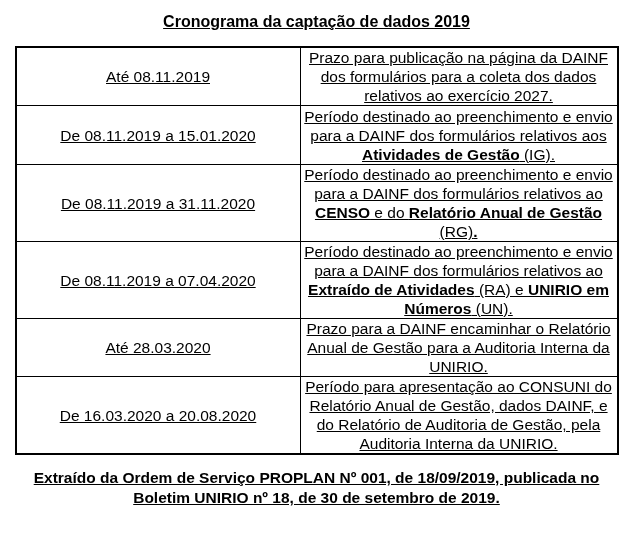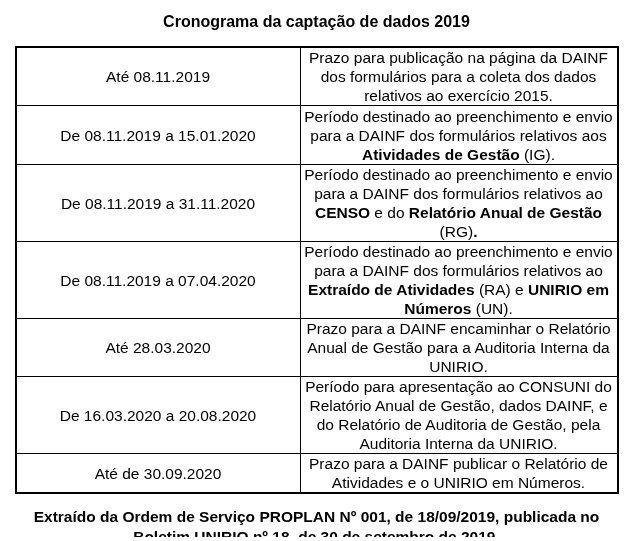--- a/index.html
+++ b/index.html
@@ -8,20 +8,21 @@
     background: #ffffff;
     color: #000000;
     font-family: "Liberation Sans", sans-serif;
   }
   .page {
     position: relative;
     width: 633px;
     height: 537px;
     background: #ffffff;
     overflow: hidden;
+    text-decoration: underline;
   }
   .title {
     padding-top: 12px;
     text-align: center;
     font-size: 16px;
     font-weight: bold;
     line-height: 20px;
   }
   table.schedule {
     border-collapse: collapse;
@@ -54,21 +55,21 @@
 </head>
 <body>
 
 <div class="page">
   <div class="title">Cronograma da captação de dados 2019</div>
 
   <table class="schedule">
     <tbody id="table-body">
         <tr style="height: 58px;">
           <td class="period-cell">Até 08.11.2019</td>
-          <td class="description-cell"><span>Prazo para publicação na página da DAINF dos formulários para a coleta dos dados relativos ao exercício 2015.</span></td>
+          <td class="description-cell"><span>Prazo para publicação na página da DAINF dos formulários para a coleta dos dados relativos ao exercício 2027.</span></td>
         </tr>
         <tr style="height: 59px;">
           <td class="period-cell">De 08.11.2019 a 15.01.2020</td>
           <td class="description-cell"><span>Período destinado ao preenchimento e envio para a DAINF dos formulários relativos aos </span><b>Atividades de Gestão</b><span> (IG).</span></td>
         </tr>
         <tr style="height: 74px;">
           <td class="period-cell">De 08.11.2019 a 31.11.2020</td>
           <td class="description-cell"><span>Período destinado ao preenchimento e envio para a DAINF dos formulários relativos ao </span><b>CENSO</b><span> e do </span><b>Relatório Anual de Gestão</b><span> (RG)</span><b>.</b></td>
         </tr>
         <tr style="height: 76px;">
@@ -76,21 +77,17 @@
           <td class="description-cell"><span>Período destinado ao preenchimento e envio para a DAINF dos formulários relativos ao </span><b>Extraído de Atividades</b><span> (RA) e </span><b>UNIRIO em Números</b><span> (UN).</span></td>
         </tr>
         <tr style="height: 54px;">
           <td class="period-cell">Até 28.03.2020</td>
           <td class="description-cell"><span>Prazo para a DAINF encaminhar o Relatório Anual de Gestão para a Auditoria Interna da UNIRIO.</span></td>
         </tr>
         <tr style="height: 73px;">
           <td class="period-cell">De 16.03.2020 a 20.08.2020</td>
           <td class="description-cell"><span>Período para apresentação ao CONSUNI do Relatório Anual de Gestão, dados DAINF, e do Relatório de Auditoria de Gestão, pela Auditoria Interna da UNIRIO.</span></td>
         </tr>
-        <tr style="height: 36px;">
-          <td class="period-cell">Até de 30.09.2020</td>
-          <td class="description-cell"><span>Prazo para a DAINF publicar o Relatório de Atividades e o UNIRIO em Números.</span></td>
-        </tr>
       </tbody>
   </table>
 
   <div class="footer">Extraído da Ordem de Serviço PROPLAN Nº 001, de 18/09/2019, publicada no Boletim UNIRIO nº 18, de 30 de setembro de 2019.</div>
 </div>
 
 </body></html>

